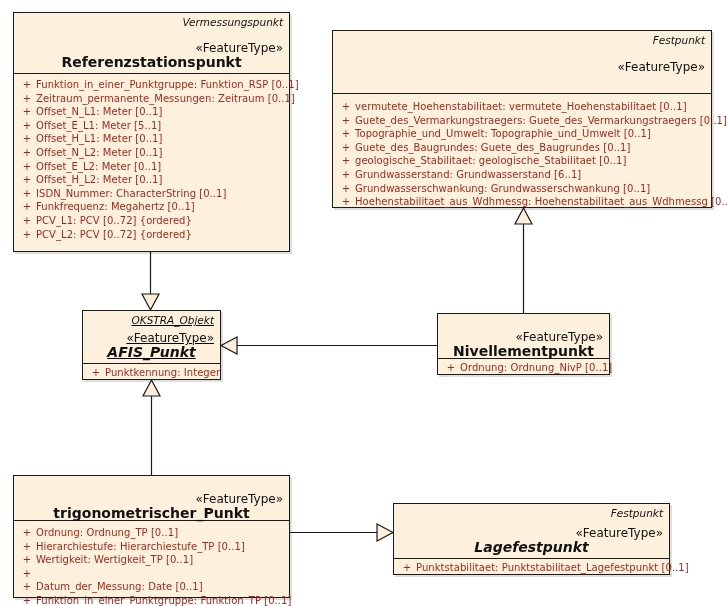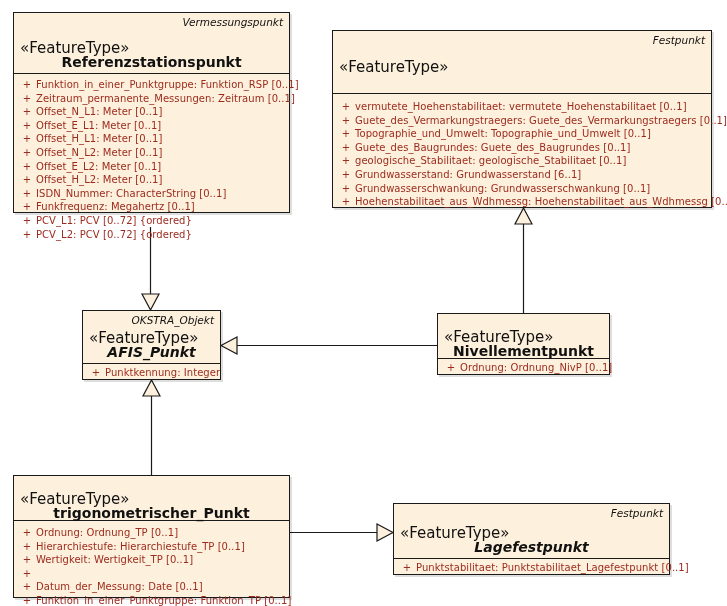--- a/index.html
+++ b/index.html
@@ -35,22 +35,22 @@
     font-style: italic;
     font-size: 10.5px;
     color: #111111;
     line-height: 13px;
     height: 13px;
     white-space: nowrap;
   }
   .pkg-label.empty { visibility: hidden; }
   .stereotype {
     display: block;
-    text-align: left;
-    font-size: 15px;
+    text-align: right;
+    font-size: 12px;
     color: #111111;
     line-height: 14px;
     white-space: nowrap;
   }
   .cls-name {
     display: block;
     text-align: center;
     font-size: 14px;
     font-weight: bold;
     color: #111111;
@@ -125,21 +125,21 @@
       <line x1="151.5" y1="475" x2="151.5" y2="394" stroke="#1a1a1a" stroke-width="1.2"></line>
       <polygon points="151.5,380 143,396 160,396" fill="#fdf0dc" stroke="#1a1a1a" stroke-width="1.2"></polygon>
     </g>
 
     <g>
       <line x1="290" y1="532.5" x2="379" y2="532.5" stroke="#1a1a1a" stroke-width="1.2"></line>
       <polygon points="393,532.5 377,524 377,541" fill="#fdf0dc" stroke="#1a1a1a" stroke-width="1.2"></polygon>
     </g>
   </svg>
 
-  <div class="uml-class" style="left:13px; top:12px; width:277px; height:201px;">
+  <div class="uml-class" style="left:13px; top:12px; width:277px; height:240px;">
     <div class="uml-header" style="height:60px;">
       <span class="pkg-label">Vermessungspunkt</span>
       <span class="stereotype" style="margin-top:12px;">«FeatureType»</span>
       <span class="cls-name">Referenzstationspunkt</span>
     </div>
     <div class="uml-sep"></div>
     <div class="uml-attrs">
       <div class="attr-row">
         <span class="attr-vis">+</span>
         <span class="attr-text">Funktion_in_einer_Punktgruppe: Funktion_RSP [0..1]</span>
@@ -147,21 +147,21 @@
       <div class="attr-row">
         <span class="attr-vis">+</span>
         <span class="attr-text">Zeitraum_permanente_Messungen: Zeitraum [0..1]</span>
       </div>
       <div class="attr-row">
         <span class="attr-vis">+</span>
         <span class="attr-text">Offset_N_L1: Meter [0..1]</span>
       </div>
       <div class="attr-row">
         <span class="attr-vis">+</span>
-        <span class="attr-text">Offset_E_L1: Meter [0..1]</span>
+        <span class="attr-text">Offset_E_L1: Meter [5..1]</span>
       </div>
       <div class="attr-row">
         <span class="attr-vis">+</span>
         <span class="attr-text">Offset_H_L1: Meter [0..1]</span>
       </div>
       <div class="attr-row">
         <span class="attr-vis">+</span>
         <span class="attr-text">Offset_N_L2: Meter [0..1]</span>
       </div>
       <div class="attr-row">
@@ -227,21 +227,21 @@
         <span class="attr-text">Grundwasserschwankung: Grundwasserschwankung [0..1]</span>
       </div>
       <div class="attr-row">
         <span class="attr-vis">+</span>
         <span class="attr-text">Hoehenstabilitaet_aus_Wdhmessg: Hoehenstabilitaet_aus_Wdhmessg [0..1]</span>
       </div>
     </div>
   </div>
 
   <div class="uml-class" style="left:82px; top:310px; width:139px; height:70px;">
-    <div class="uml-header" style="height:52px;">
+    <div class="uml-header" style="height:52px;text-decoration:underline;">
       <span class="pkg-label">OKSTRA_Objekt</span>
       <span class="stereotype" style="margin-top:4px;">«FeatureType»</span>
       <span class="cls-name abstract">AFIS_Punkt</span>
     </div>
     <div class="uml-sep"></div>
     <div class="uml-attrs" style="padding-top:2px;">
       <div class="attr-row">
         <span class="attr-vis">+</span>
         <span class="attr-text">Punktkennung: Integer</span>
       </div>

